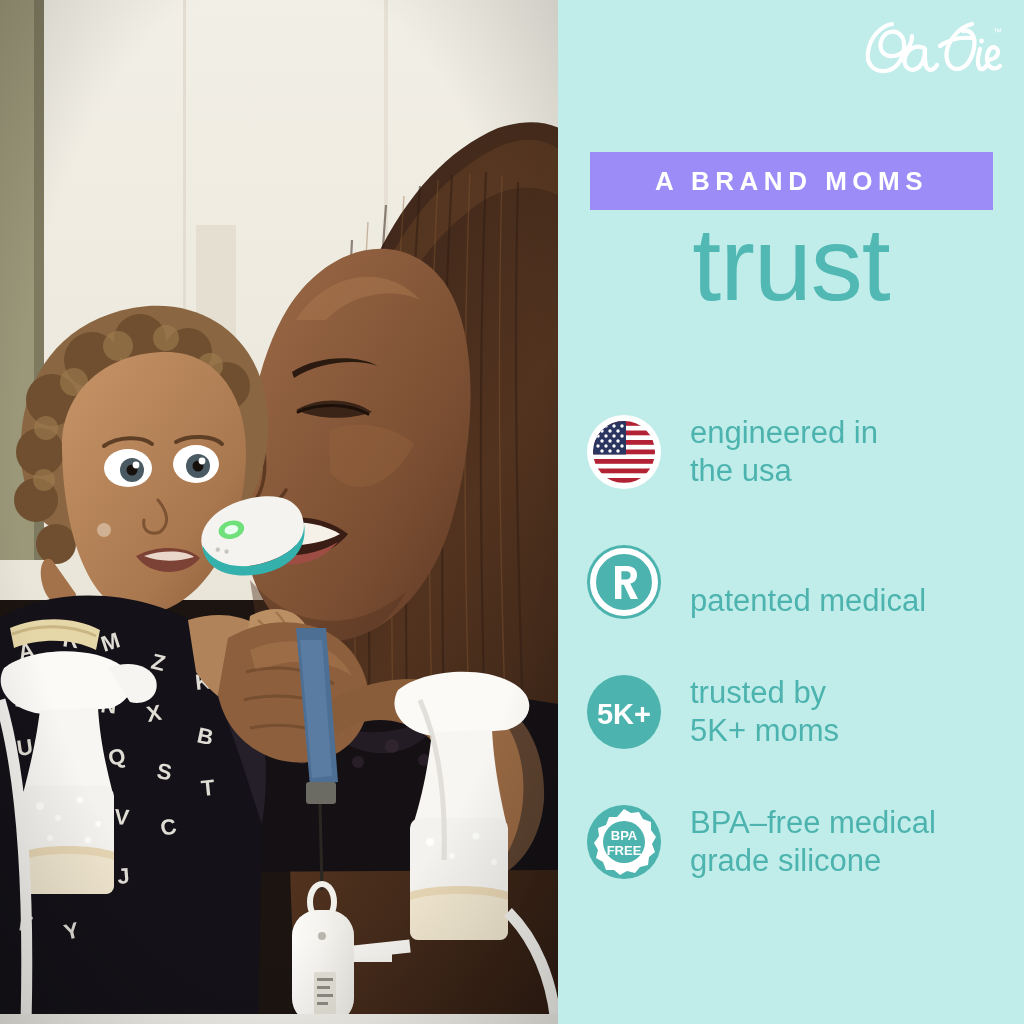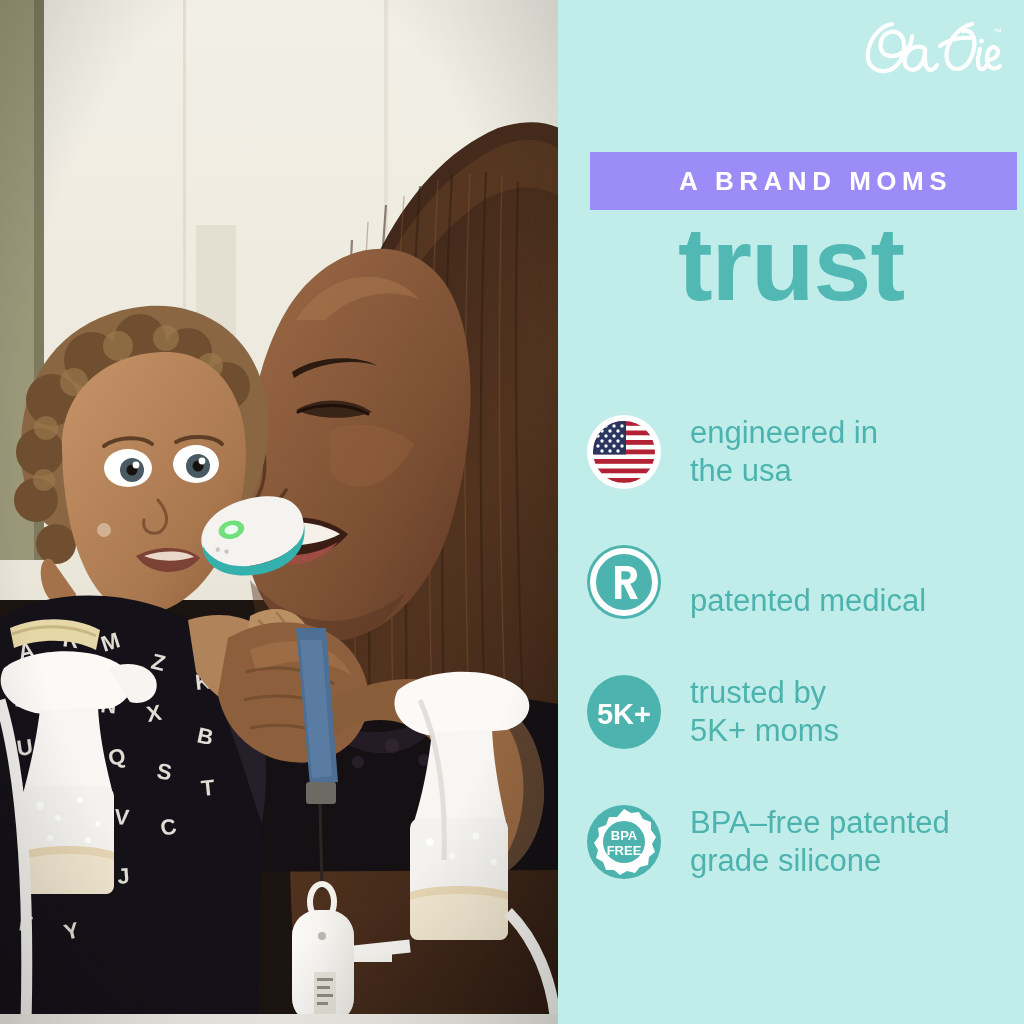--- a/index.html
+++ b/index.html
@@ -49,41 +49,40 @@
   .eyebrow-banner {
     position: absolute;
     left: 32px;
     top: 152px;
     width: 403px;
     height: 58px;
     background: #9b8cf7;
     display: flex;
     align-items: center;
     justify-content: center;
-    padding-left: 24px;
   }
   .eyebrow-text {
     color: #ffffff;
     font-size: 26px;
     font-weight: bold;
     letter-spacing: 5.5px;
     white-space: nowrap;
     line-height: 1;
   }
 
   
   .headline {
     position: absolute;
     left: 0;
     top: 212px;
     width: 466px;
     text-align: center;
     color: #51b8b4;
     font-size: 104px;
-    font-weight: bold;
+    font-weight: normal;
     letter-spacing: -1px;
     line-height: 1;
   }
 
   
   .features {
     position: absolute;
     left: 28px;
     top: 360px;
     width: 438px;
@@ -492,19 +491,19 @@
       <div class="feature-row">
         <span class="feature-icon">
           <svg viewBox="0 0 76 76">
             <circle cx="38" cy="38" r="37" fill="#4cb3ae"></circle>
             <path d="M38 5 L45 9 L53 8 L57 15 L65 18 L65 26 L70 33 L66 40 L69 48 L63 53 L62 61 L54 63 L49 69 L41 67 L34 71 L28 66 L20 66 L17 58 L10 54 L12 46 L8 39 L13 32 L12 24 L20 21 L23 13 L31 13 Z" fill="#ffffff"></path>
             <circle cx="38" cy="38" r="21" fill="#4cb3ae"></circle>
             <text x="38" y="36" text-anchor="middle" fill="#ffffff" font-family="Liberation Sans, sans-serif" font-size="13" font-weight="bold">BPA</text>
             <text x="38" y="51" text-anchor="middle" fill="#ffffff" font-family="Liberation Sans, sans-serif" font-size="13" font-weight="bold">FREE</text>
           </svg>
         </span>
-        <span class="feature-label">BPA–free patented
+        <span class="feature-label">BPA–free medical
 grade silicone</span>
       </div>
 
     </div>
   </div>
 </div>
 
 </body></html>

